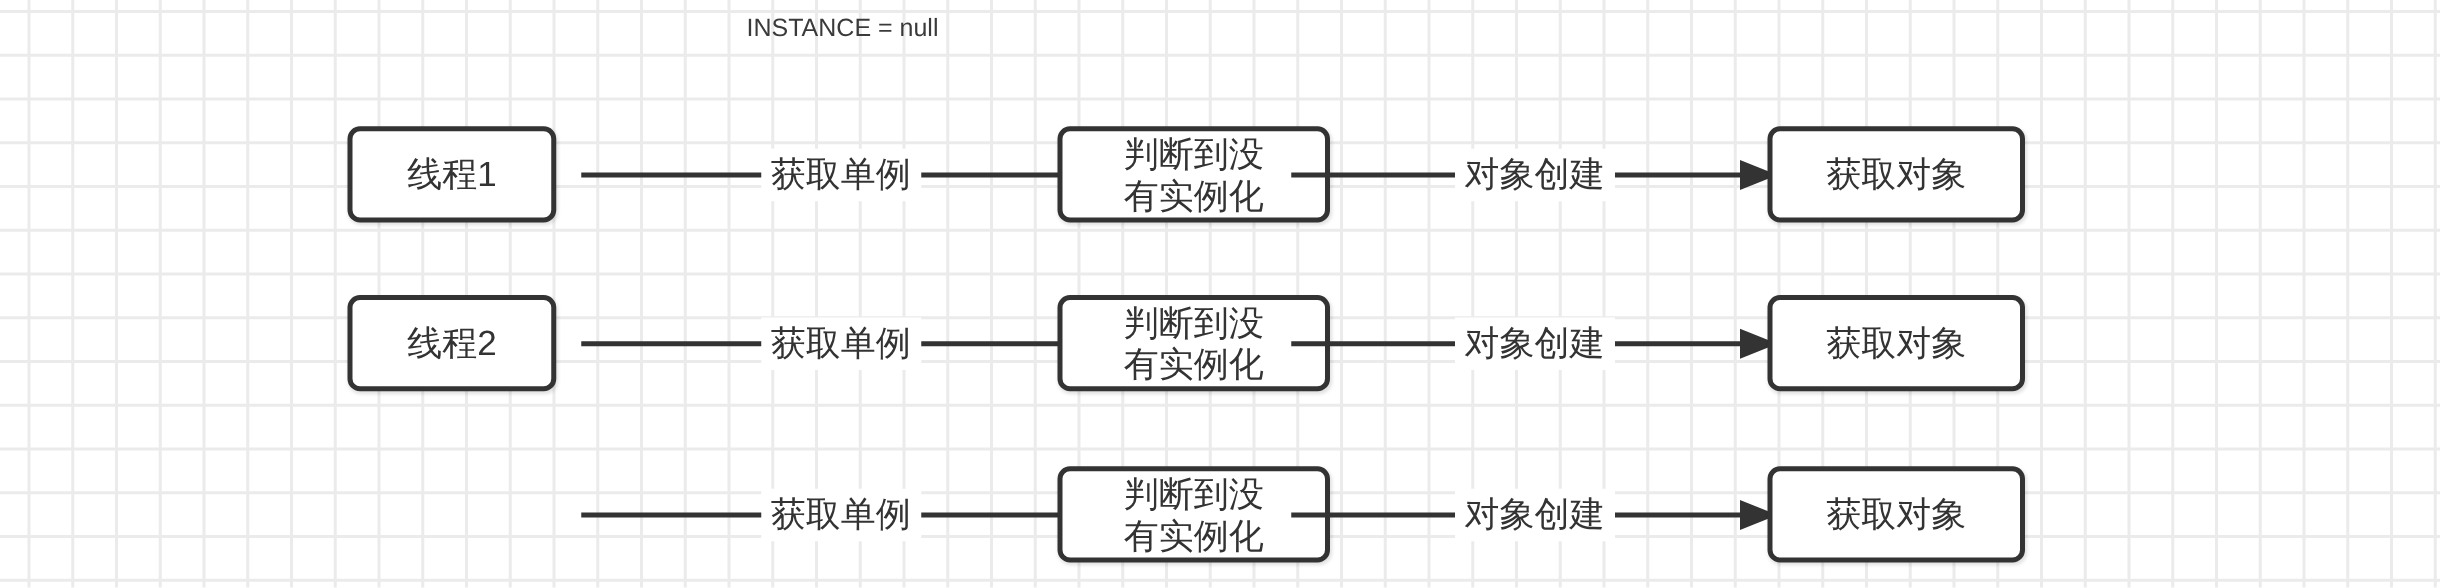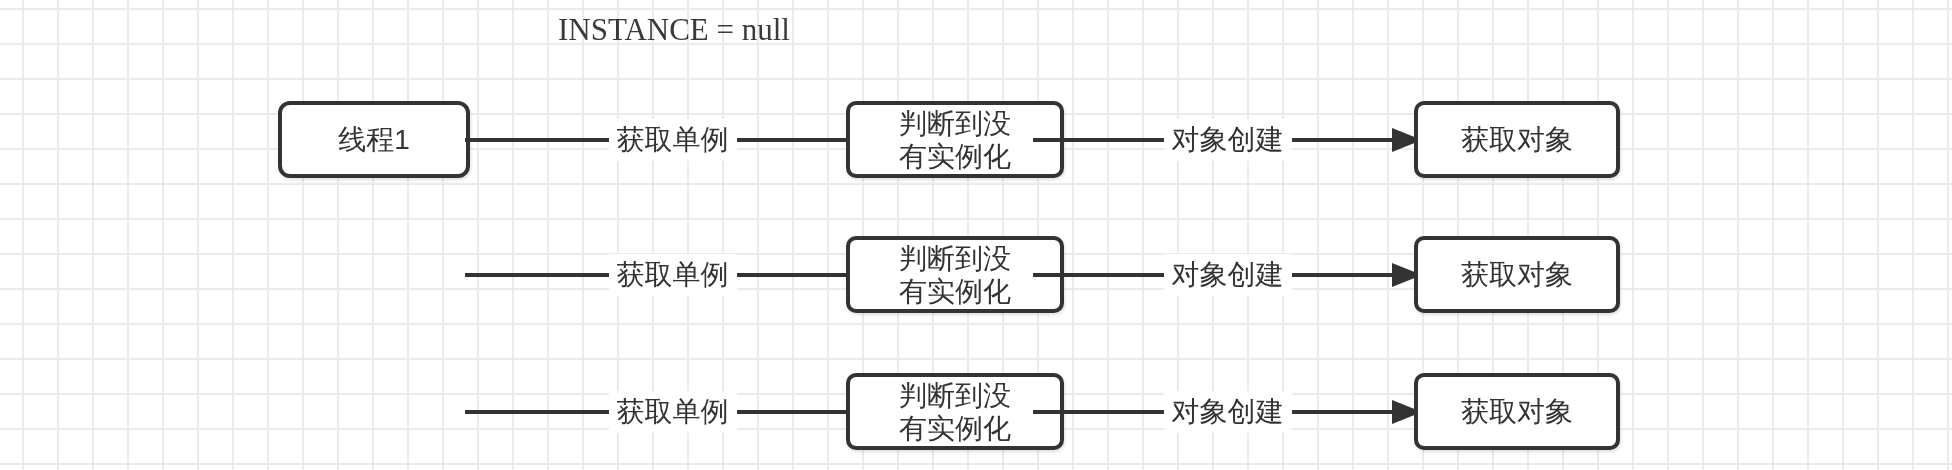--- a/index.html
+++ b/index.html
@@ -14,42 +14,41 @@
     background-position:22px 0px, 0px 8px;
     font-family:"Liberation Sans", sans-serif;
     color:#333333;
     overflow:hidden;
   }
   .hdr{
     position:absolute;
     top:12px;
     width:420px;
     text-align:center;
-    font-size:31px;
+    font-size:20px;
     color:#3a3a3a;
     white-space:nowrap;
-    font-family:Liberation Serif, serif;
   }
   #hdr-null{left:464px;}
   #hdr-assigned{left:1026px;}
   .row{position:absolute;left:0;width:1952px;height:77px;}
   #row-1{top:101px;}
   #row-2{top:236px;}
   #row-3{top:373px;}
   .node{
     position:absolute;top:0;height:77px;
     box-sizing:border-box;
     background:#ffffff;
     border:4px solid #333333;
     border-radius:10px;
     display:flex;align-items:center;justify-content:center;
     font-size:28px;line-height:33px;text-align:center;
     box-shadow:1px 2px 3px rgba(0,0,0,0.12);
   }
-  .col-thread{left:278px;width:192px;border-radius:12px;}
+  .col-thread{left:278px;width:167px;}
   .col-check{left:846px;width:218px;}
   .col-result{left:1414px;width:206px;}
   .arrow{position:absolute;top:0;height:77px;}
   .arrow-a{left:465px;width:415px;}
   .arrow-b{left:1033px;width:389px;}
   .arrow .line{
     position:absolute;left:0;right:3px;top:37px;height:4px;
     background:#333333;
   }
   .arrow .head{
@@ -91,20 +90,21 @@
     </div>
     <div class="arrow arrow-b">
       <div class="line"></div>
       <div class="head"></div>
       <div class="alabel">对象创建</div>
     </div>
     <div class="node col-result">获取对象</div>
   </div>
 
   <div class="row" id="row-2">
+    <div class="node col-thread">线程2</div>
     <div class="arrow arrow-a">
       <div class="line"></div>
       <div class="head"></div>
       <div class="alabel">获取单例</div>
     </div>
     <div class="node col-check">
       <div>
         <div>判断到没</div>
         <div>有实例化</div>
       </div>

